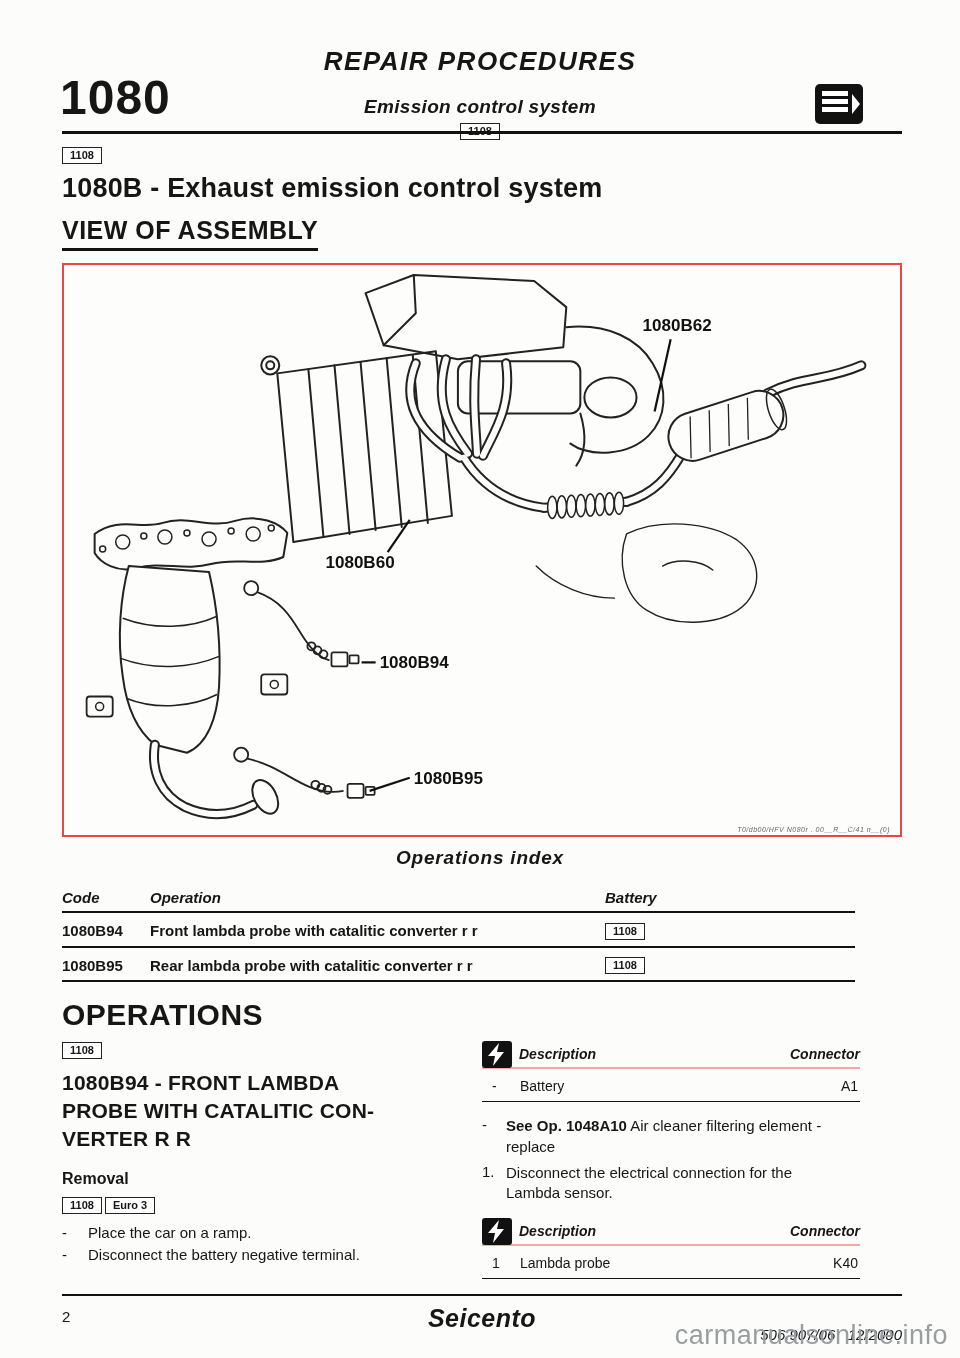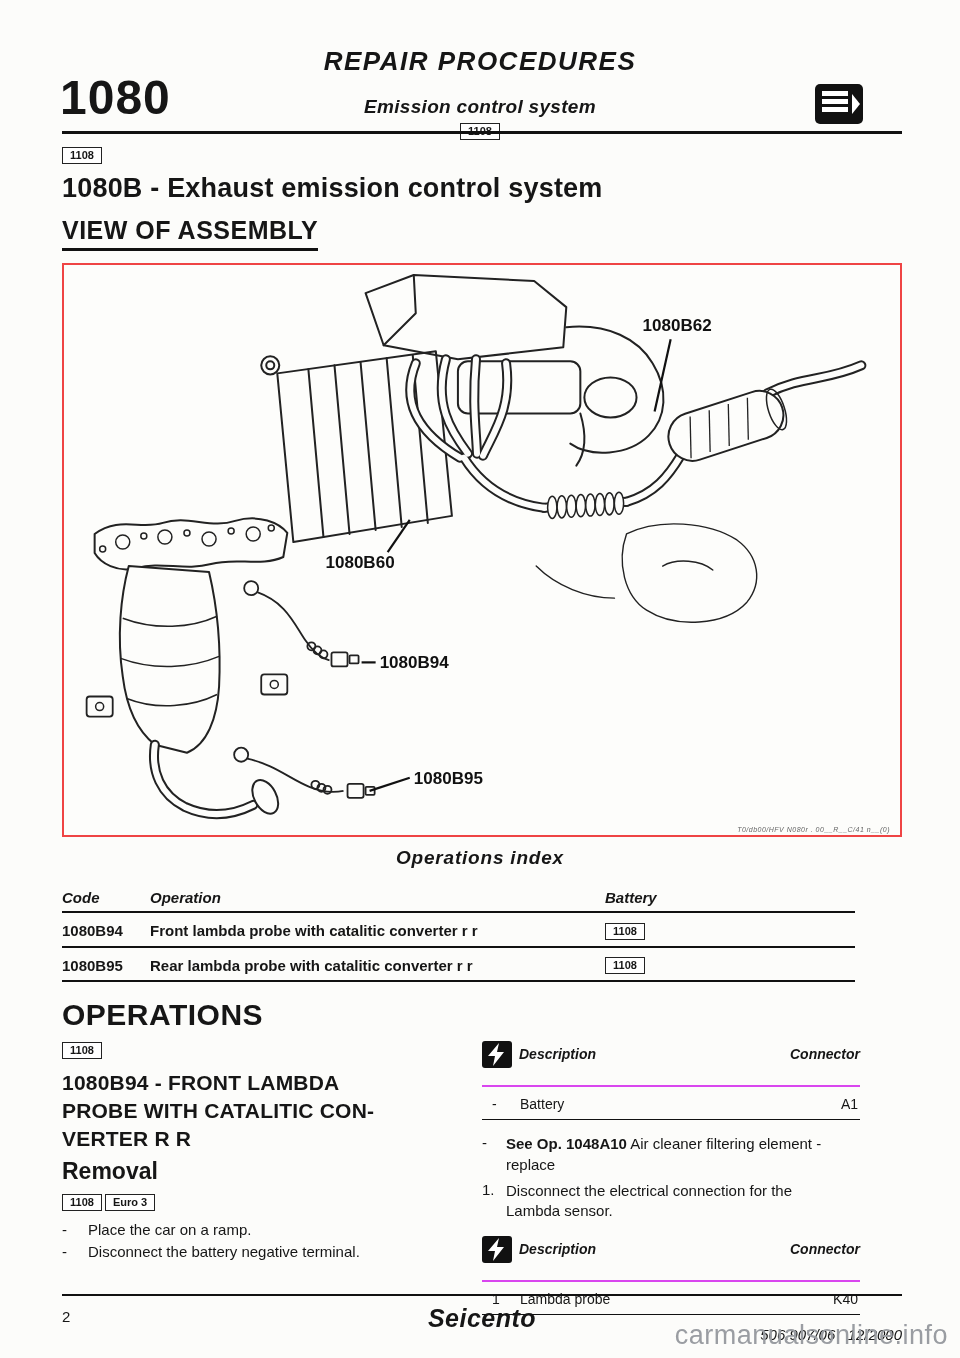--- a/index.html
+++ b/index.html
@@ -53,30 +53,30 @@
             border-bottom:2px solid #111; font-size:15px; font-weight:bold; }
 
   
   .ops-h { margin:16px 62px 0; font-size:30px; font-weight:bold; letter-spacing:.5px; }
   .cols { display:flex; margin:8px 58px 0 62px; }
   .col-left { width:382px; }
   .col-right { width:378px; margin-left:38px; }
 
   .ops-badge-row { margin-bottom:10px; }
   .proc-title { font-size:21px; font-weight:bold; line-height:1.35; letter-spacing:.2px; }
-  .removal { margin-top:4px; font-size:23px; font-weight:bold; }
+  .removal { margin-top:16px; font-size:16px; font-weight:bold; }
   .badges2 { margin-top:9px; display:flex; gap:3px; }
   .steps { margin-top:10px; font-size:15px; }
   .step { display:flex; margin-top:5px; }
   .step-dash { width:26px; flex:none; }
 
   
   .ctable { width:100%; }
   .ctable + .note { margin-top:14px; }
-  .ctable-head { display:flex; align-items:center; border-bottom:2px solid #d946ef; padding-bottom:18px; }
+  .ctable-head { display:flex; align-items:center; border-bottom:2px solid #fca5a5; padding-bottom:0; }
   .bolt { width:30px; height:27px; margin-right:7px; flex:none; position:relative; top:1px; }
   .ct-desc { font-size:14px; font-weight:bold; font-style:italic; }
   .ct-conn { margin-left:auto; font-size:14px; font-weight:bold; font-style:italic; }
   .ct-row { display:flex; padding:9px 0 7px 10px; border-bottom:1.5px solid #111; font-size:14px; }
   .ct-num { width:28px; flex:none; }
   .ct-val { margin-left:auto; padding-right:2px; }
 
   .note { font-size:15px; margin-bottom:12px; }
   .note-item { display:flex; margin-bottom:6px; }
   .note-pre { width:24px; flex:none; }

